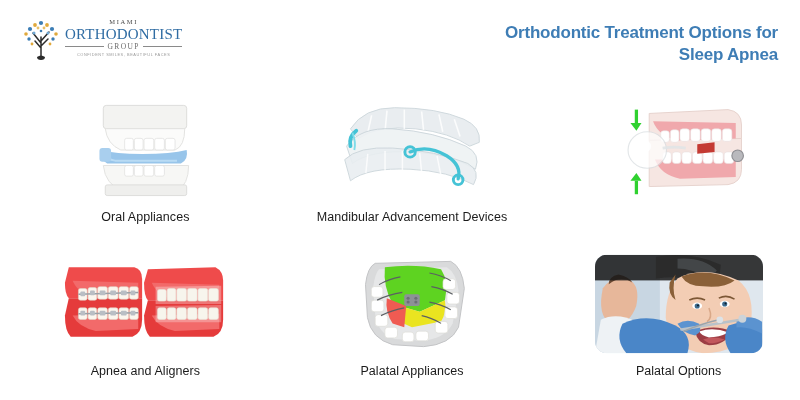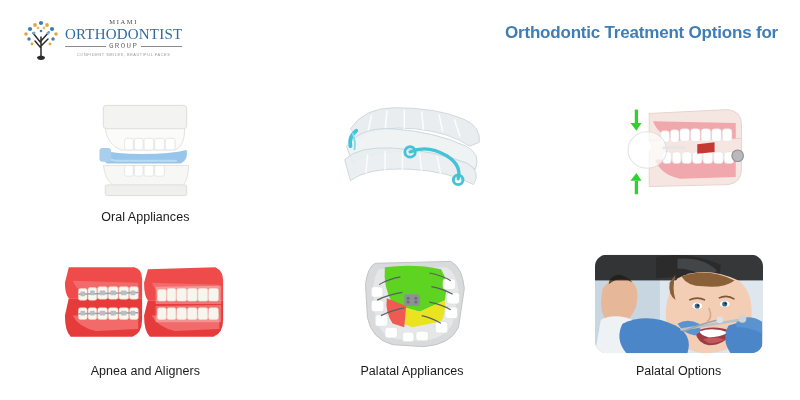--- a/index.html
+++ b/index.html
@@ -18,21 +18,21 @@
         display:flex;align-items:center;}
   .logo-tree{width:46px;height:50px;flex:0 0 46px;}
   .logo-text{margin-left:1px;display:flex;flex-direction:column;align-items:center;
              justify-content:center;line-height:1;}
   .logo-miami{font-family:"Liberation Serif",serif;font-size:6.5px;letter-spacing:1.6px;
               color:#4a4a4a;margin-bottom:1px;}
   .logo-main{font-family:"Liberation Serif",serif;font-size:15px;letter-spacing:.2px;
              color:#2f6ca3;font-weight:400;line-height:1;}
   .logo-group-row{display:flex;align-items:center;width:100%;margin-top:1px;}
   .logo-rule{flex:1;height:1px;background:#8a8a8a;}
-  .logo-group{font-family:Liberation Mono, monospace;font-size:7.5px;letter-spacing:1.4px;
+  .logo-group{font-family:Liberation Serif, serif;font-size:7.5px;letter-spacing:1.4px;
               color:#6d6d6d;padding:0 3px;}
   .logo-tag{font-size:3.9px;letter-spacing:.55px;color:#9a9a9a;margin-top:2.5px;
             white-space:nowrap;}
 
   .title{position:absolute;right:22px;top:22px;width:470px;text-align:right;
          font-size:17px;font-weight:bold;color:#3E7DB5;line-height:1.28;
          letter-spacing:-.2px;}
 
   
   .grid{position:absolute;left:0;top:92px;width:800px;height:308px;
@@ -82,20 +82,21 @@
           <span class="logo-rule"></span>
           <span class="logo-group">GROUP</span>
           <span class="logo-rule"></span>
         </span>
         <span class="logo-tag">CONFIDENT SMILES, BEAUTIFUL FACES</span>
       </span>
     </div>
 
     <div class="title">
       <div>Orthodontic Treatment Options for</div>
+      <div>Sleep Apnea</div>
     </div>
   </div>
 
   <div class="grid">
 
     <div class="cell">
       <div class="art">
         <svg viewBox="0 0 130 104" width="126" height="104">
           <rect x="22" y="6" width="86" height="24" rx="3" fill="#f3f3f1"></rect>
           <rect x="22" y="6" width="86" height="24" rx="3" fill="none" stroke="#dcdcda" stroke-width="1"></rect>
@@ -144,20 +145,21 @@
             <path d="M88 55 L90 75"></path>
               <path d="M106 58 L110 78"></path>
           </g>
           <path d="M22 32 Q14 38 16 48" stroke="#45c3d6" stroke-width="4" fill="none" stroke-linecap="round"></path>
           <path d="M78 54 Q96 46 116 58 Q132 68 128 82" stroke="#45c3d6" stroke-width="3.4" fill="none" stroke-linecap="round"></path>
           <circle cx="78" cy="54" r="5.4" fill="none" stroke="#45c3d6" stroke-width="3"></circle>
           <circle cx="128" cy="83" r="5" fill="none" stroke="#45c3d6" stroke-width="3"></circle>
           <path d="M18 34 Q22 44 20 52" stroke="#7fdbe8" stroke-width="2" fill="none"></path>
         </svg>
       </div>
+      <div class="caption">Mandibular Advancement Devices</div>
     </div>
 
     <div class="cell">
       <div class="art">
         <svg viewBox="0 0 150 104" width="146" height="100">
           <path d="M44 14 L126 10 Q140 12 140 26 L140 40 L44 42 Z" fill="#f6e6e2" stroke="#e6d2cd" stroke-width="1"></path>
           <path d="M44 42 L140 40 L140 72 Q140 86 126 88 L44 90 Z" fill="#f6e6e2" stroke="#e6d2cd" stroke-width="1"></path>
           <path d="M48 22 Q54 38 74 42 L134 40 L134 24 Z" fill="#f0a8ac"></path>
           <path d="M50 62 Q56 78 76 82 L134 80 L134 62 Z" fill="#f0a8ac"></path>
           <g fill="#ffffff" stroke="#e8dedd" stroke-width=".6">

